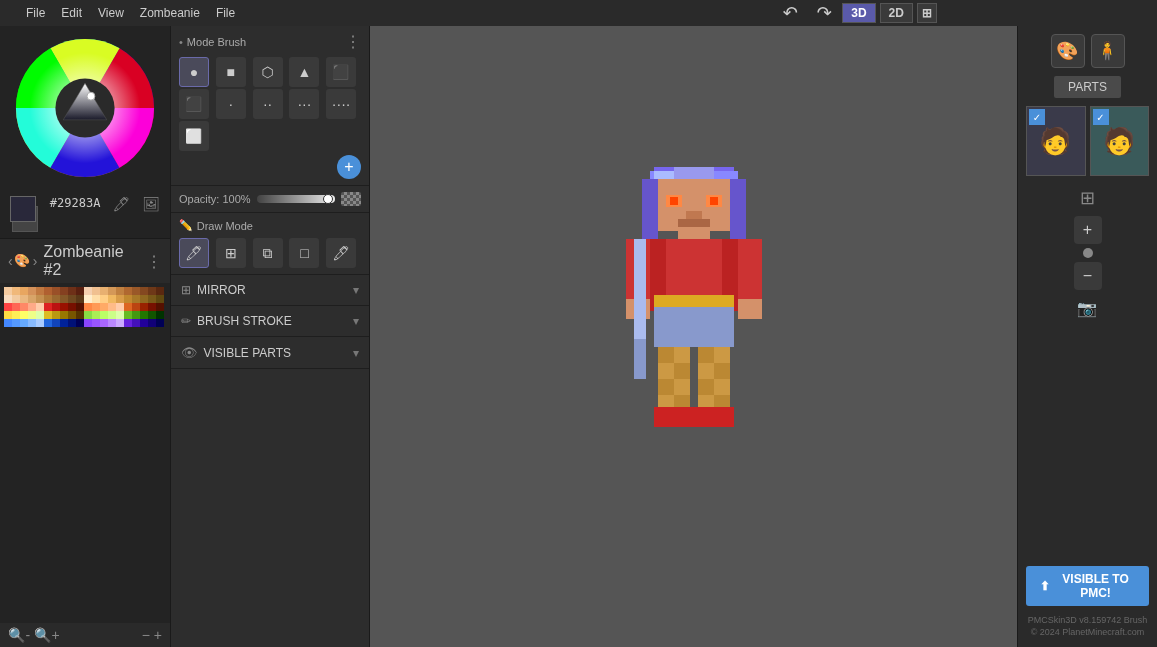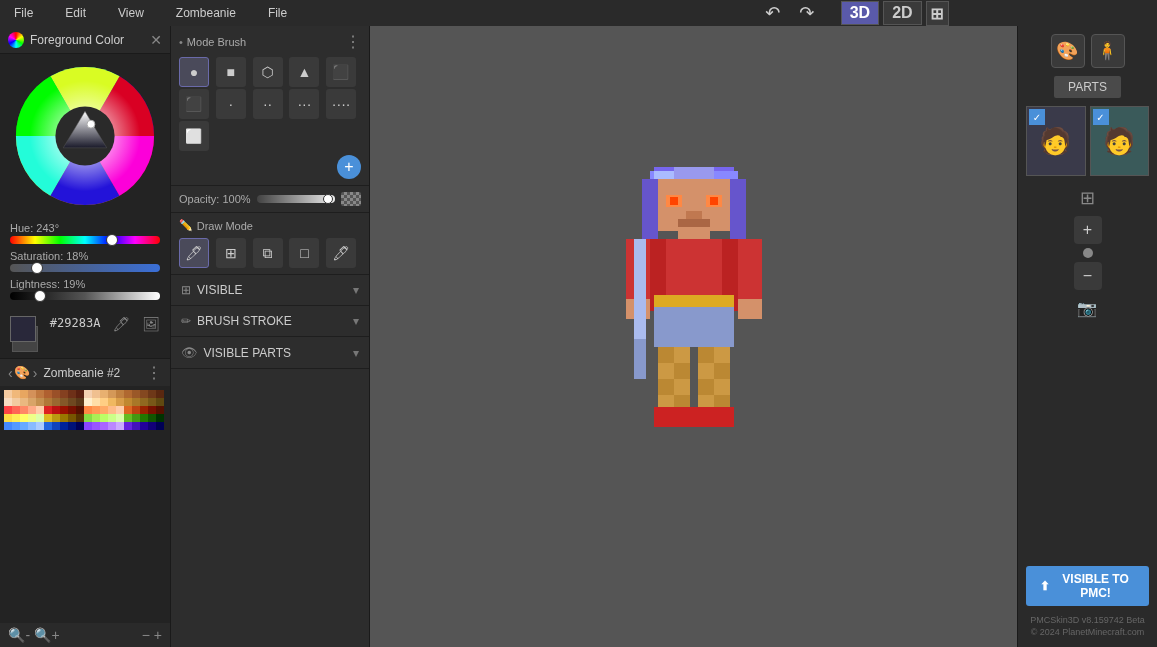--- a/index.html
+++ b/index.html
@@ -13,22 +13,22 @@
       display: flex;
       flex-direction: column;
     }
 
     
     .menu-bar {
       background: #2a2a2a;
       display: flex;
       align-items: center;
       height: 26px;
-      padding: 0 8px;
-      gap: 20px;
+      padding: 0 20px;
+      gap: 4px;
       flex-shrink: 0;
     }
     .menu-bar-item {
       color: #ccc;
       font-size: 12px;
       cursor: pointer;
       padding: 2px 6px;
     }
 
     
@@ -171,21 +171,21 @@
       display: flex;
       align-items: center;
       padding: 4px 8px;
       background: #2a2a2a;
       font-size: 12px;
       gap: 6px;
       border-top: 1px solid #1a1a1a;
     }
     .palette-name {
       flex: 1;
-      font-size: 12px;
+      font-size: 16px;
     }
     .palette-grid {
       display: grid;
       grid-template-columns: repeat(20, 1fr);
       width: calc(100% - 12px);
       margin: 4px 0 0 4px;
     }
     .palette-cell {
       width: 100%;
       padding-bottom: 100%;
@@ -337,21 +337,21 @@
       flex-shrink: 0;
       display: flex;
       flex-direction: column;
       align-items: center;
       padding: 8px;
       gap: 8px;
       border-left: 1px solid #1a1a1a;
     }
     .view-btn {
       padding: 2px 8px;
-      font-size: 16px;
+      font-size: 12px;
       font-weight: bold;
       cursor: pointer;
       background: #3a3a3a;
       color: #ccc;
       border: 1px solid #555;
     }
     .view-btn-3d { background: #5a5aaa; color: #fff; }
 
     .pmc-logo {
       width: 80px; height: 40px;
@@ -522,25 +522,20 @@
   <div style="display:flex; align-items:center; gap:4px; margin-right: 200px;">
     <button class="view-btn view-btn-3d">3D</button>
     <button class="view-btn">2D</button>
     <button class="view-btn" style="padding:2px 4px;">⊞</button>
   </div>
 </div>
 
 <div class="main-layout">
 
   <div class="left-panel">
-    <div class="color-panel-title">
-      <div class="title-icon"></div>
-      <span>Foreground Color</span>
-      <span class="close-btn">✕</span>
-    </div>
 
     <div class="color-wheel-area">
       <svg class="color-wheel-svg" viewBox="0 0 150 150">
         <defs>
           <radialGradient id="wheel-fade" cx="50%" cy="50%" r="50%">
             <stop offset="0%" stop-color="white" stop-opacity="1"></stop>
             <stop offset="100%" stop-color="white" stop-opacity="0"></stop>
           </radialGradient>
         </defs>
 
@@ -583,40 +578,20 @@
               <stop offset="100%" stop-color="#1a1a2a"></stop>
             </linearGradient>
           </defs>
 
           <circle cx="6" cy="-12" r="4" fill="white" stroke="#aaa" stroke-width="1"></circle>
         </g>
       </svg>
     </div>
 
 
-    <div class="slider-section">
-      <div class="slider-row">
-        <div class="slider-label">Hue: 243°</div>
-        <div class="slider-track hue-track">
-          <div class="slider-thumb" style="left: 64%;"></div>
-        </div>
-      </div>
-      <div class="slider-row">
-        <div class="slider-label">Saturation: 18%</div>
-        <div class="slider-track sat-track">
-          <div class="slider-thumb" style="left: 14%;"></div>
-        </div>
-      </div>
-      <div class="slider-row">
-        <div class="slider-label">Lightness: 19%</div>
-        <div class="slider-track light-track">
-          <div class="slider-thumb" style="left: 16%;"></div>
-        </div>
-      </div>
-    </div>
 
     <div class="color-hex-area">
       <div class="color-swatch-stack">
         <div class="color-swatch-bg"></div>
         <div class="color-swatch-fg"></div>
       </div>
       <span class="hex-value">#29283A</span>
       <span class="eyedropper-btn" title="Eyedropper">🖊</span>
       <span class="clipboard-btn" title="Clipboard">🖼</span>
     </div>
@@ -792,21 +767,21 @@
         <div class="tool-btn" title="Grid">⊞</div>
         <div class="tool-btn" title="Multi">⧉</div>
         <div class="tool-btn" title="Erase">□</div>
         <div class="tool-btn" title="Eyedrop">🖊</div>
       </div>
     </div>
 
     <div class="expand-section">
       <div class="expand-header">
         <span style="color:#888">⊞</span>
-        <span>VISIBLE</span>
+        <span>MIRROR</span>
         <span class="expand-icon chevron-down"></span>
       </div>
     </div>
 
     <div class="expand-section">
       <div class="expand-header">
         <span style="color:#888">✏</span>
         <span>BRUSH STROKE</span>
         <span class="expand-icon chevron-down"></span>
       </div>
@@ -910,18 +885,18 @@
       <div class="zoom-btn">−</div>
       <div class="camera-btn">📷</div>
     </div>
 
     <button class="publish-btn" style="margin-top: auto; width: 100%; justify-content: center;">
       <span>⬆</span>
       <span>VISIBLE TO PMC!</span>
     </button>
 
     <div style="font-size:9px; color:#666; text-align:center; line-height:1.4;">
-      <div>PMCSkin3D v8.159742 Beta</div>
+      <div>PMCSkin3D v8.159742 Brush</div>
       <div>© 2024 PlanetMinecraft.com</div>
     </div>
   </div>
 
 </div>
 
 </body></html>

